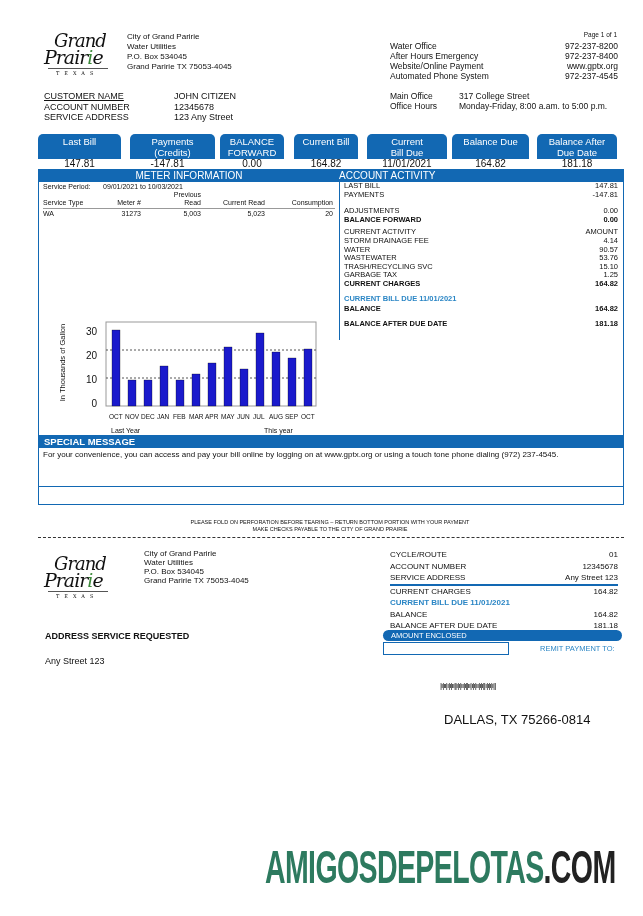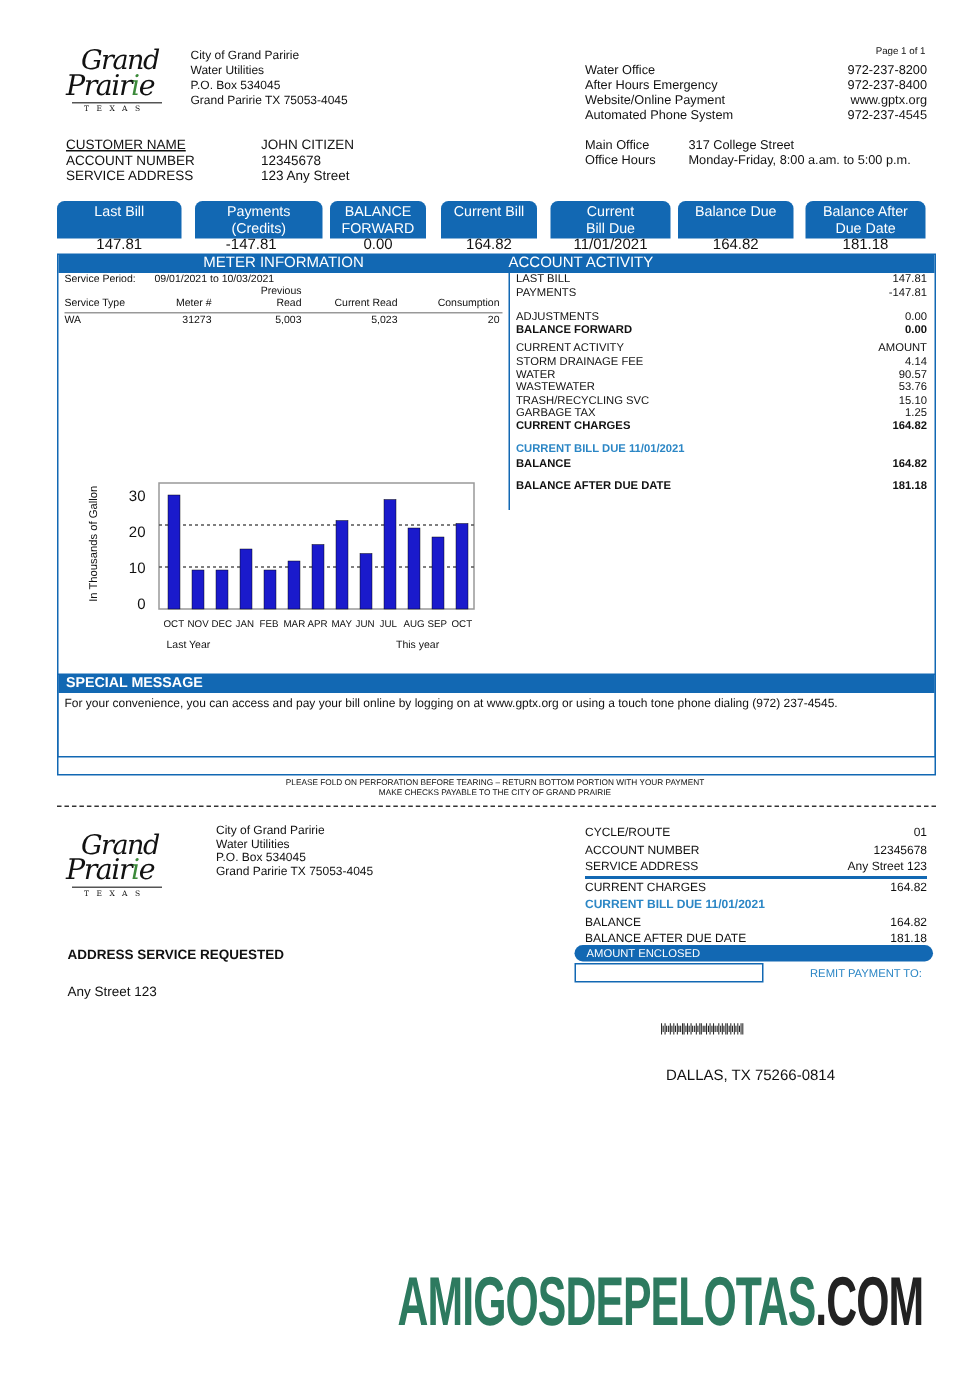--- a/index.html
+++ b/index.html
@@ -214,21 +214,21 @@
         <span>164.82</span>
       </div>
     <div style="height:6px;"></div>
     <div class="r b">
         <span>BALANCE AFTER DUE DATE</span>
         <span>181.18</span>
       </div>
   </div>
 </div>
 
-<div class="panel" style="left:38px;top:449px;width:586px;height:68px;">
+<div class="panel" style="left:38px;top:435px;width:586px;height:52px;">
   <div style="background:#1268b3;color:#fff;font-weight:bold;font-size:9.5px;padding-left:5px;height:12px;line-height:12px;">SPECIAL MESSAGE</div>
   <div style="font-size:8px;padding:2px 4px;">For your convenience, you can access and pay your bill online by logging on at www.gptx.org or using a touch tone phone dialing (972) 237-4545.</div>
 </div>
 
 <div class="abs" style="left:0;top:519px;width:660px;text-align:center;font-size:5.5px;line-height:7px;">
   <div>PLEASE FOLD ON PERFORATION BEFORE TEARING – RETURN BOTTOM PORTION WITH YOUR PAYMENT</div>
   <div>MAKE CHECKS PAYABLE TO THE CITY OF GRAND PRAIRIE</div>
 </div>
 <div class="abs" style="left:38px;top:537px;width:586px;border-top:1px dashed #333;"></div>
 
@@ -273,17 +273,17 @@
       <span>BALANCE AFTER DUE DATE</span>
       <span>181.18</span>
     </div>
 </div>
 <div class="abs" style="left:383px;top:630px;width:239px;height:11px;background:#1268b3;border-radius:6px;color:#fff;font-size:7.5px;line-height:11px;padding-left:8px;">
   <span>AMOUNT ENCLOSED</span>
 </div>
 <div class="abs" style="left:383px;top:642px;width:126px;height:13px;border:1px solid #1268b3;"></div>
 <div class="abs" style="left:540px;top:644px;font-size:7.5px;color:#2b86c5;">REMIT PAYMENT TO:</div>
 <div class="abs" style="left:440px;top:681px;font-size:8px;letter-spacing:-1px;">|ı|ıı|ı|ı|ıı||ı|ı|ıı|ı||ıı|ı|ı|ıı|ı|ı||ı|ı|ı|ı||</div>
-<div class="abs" style="left:444px;top:712px;font-size:10px;">DALLAS, TX 75266-0814</div>
+<div class="abs" style="left:444px;top:712px;font-size:13px;">DALLAS, TX 75266-0814</div>
 
 <div class="abs" style="left:265px;top:840px;font-size:46px;font-weight:bold;letter-spacing:-1px;transform:scaleX(0.62);transform-origin:left top;white-space:nowrap;">
   <span style="color:#2d7a5f;">AMIGOSDEPELOTAS</span><span style="color:#222;">.COM</span>
 </div>
 
 </body></html>

